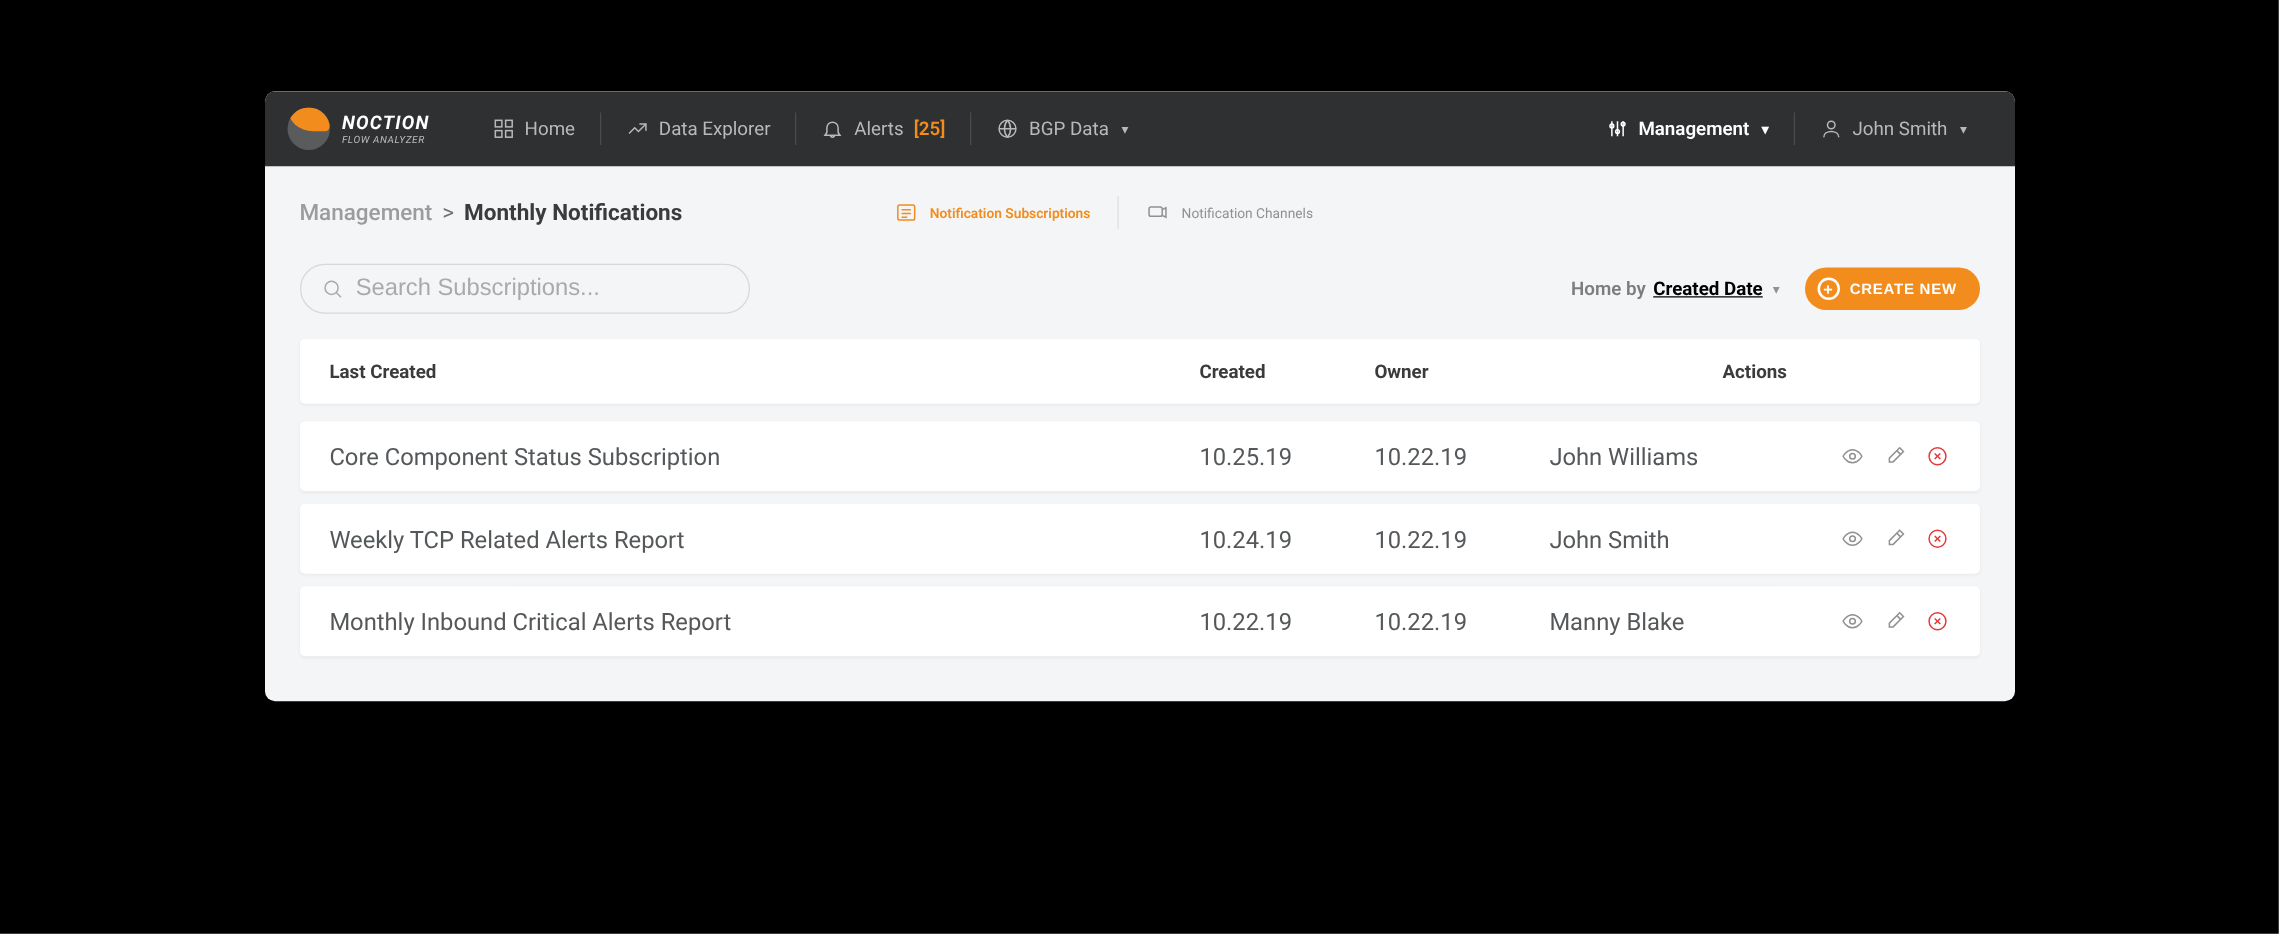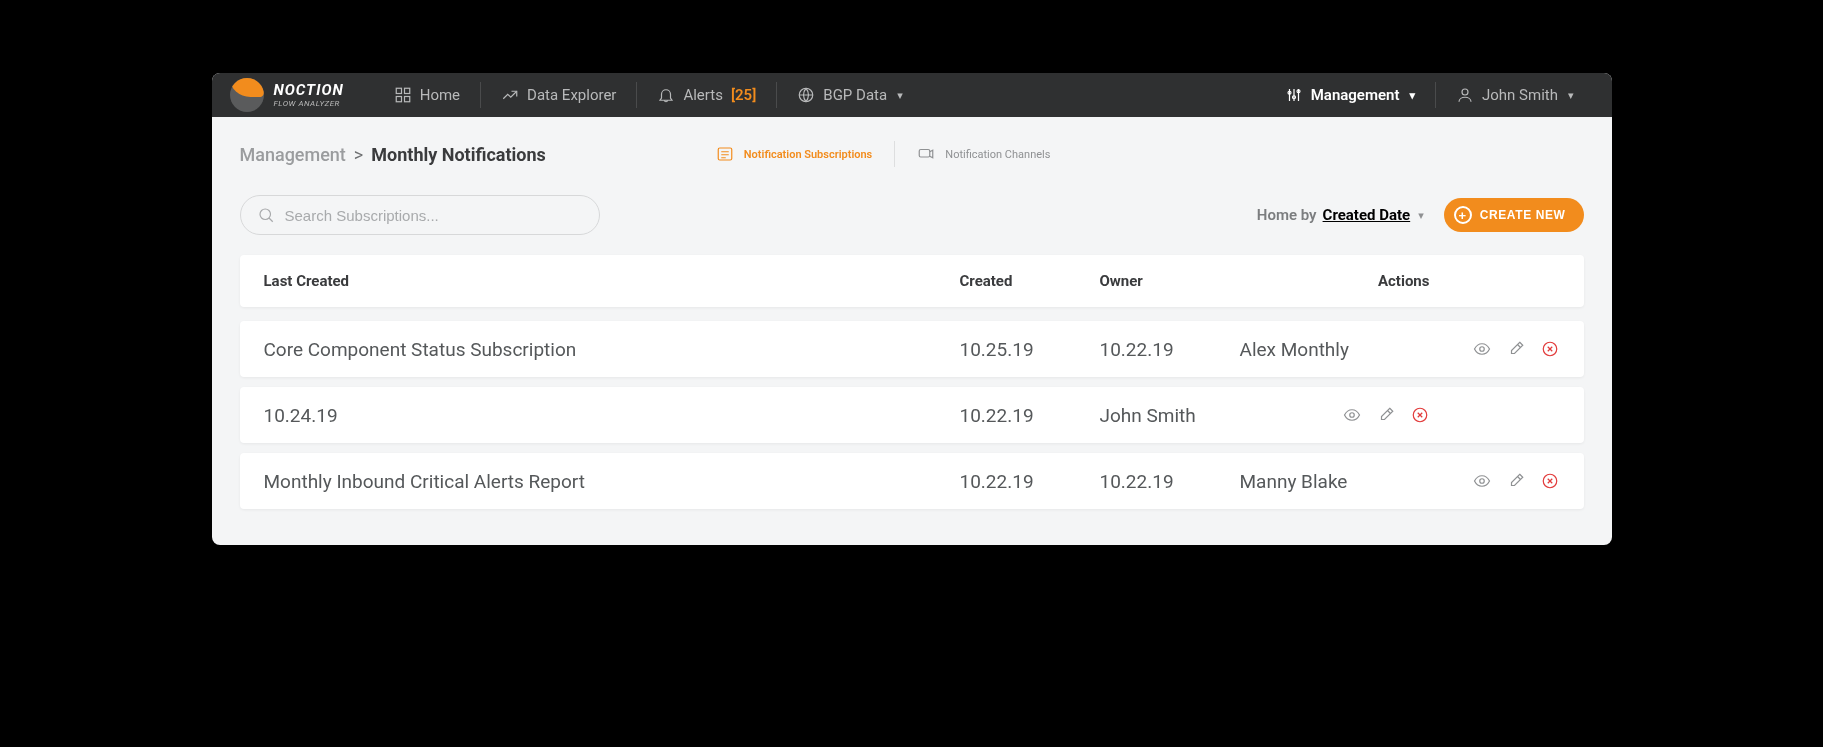--- a/index.html
+++ b/index.html
@@ -15,21 +15,21 @@
   }
   .app-window {
     width: 1400px;
     background: #f4f5f6;
     border-radius: 8px;
     overflow: hidden;
     box-shadow: 0 10px 40px rgba(0,0,0,0.6);
   }
   
   .topnav {
-    height: 44px;
+    height: 60px;
     background: #2f3031;
     display: flex;
     align-items: center;
     padding: 0 18px;
     color: #b8b9ba;
     font-size: 15px;
   }
   .logo-wrap {
     display: flex;
     align-items: center;
@@ -130,21 +130,21 @@
     display: flex;
     align-items: center;
     padding: 0 16px;
     gap: 10px;
     color: #a8aaac;
   }
   .search input {
     border: none;
     background: transparent;
     outline: none;
-    font-size: 15px;
+    font-size: 19px;
     flex: 1;
     color: #a16207;
   }
   .search input::placeholder { color: #a8aaac; }
   .sortby {
     margin-left: auto;
     display: flex;
     align-items: center;
     gap: 6px;
     font-size: 15px;
@@ -366,21 +366,21 @@
         <div>Last Created</div>
         <div>Created</div>
         <div>Owner</div>
         <div class="col-actions">Actions</div>
       </div>
       <div class="tbody" id="tbody">
           <div class="trow">
             <div class="col-name">Core Component Status Subscription</div>
             <div>10.25.19</div>
             <div>10.22.19</div>
-            <div>Alex Monthly</div>
+            <div>John Williams</div>
             <div class="col-actions">
               <span class="act-btn">
                 <svg viewBox="0 0 24 24">
                   <path d="M2 12s3.5-7 10-7 10 7 10 7-3.5 7-10 7S2 12 2 12z"></path>
                   <circle cx="12" cy="12" r="3"></circle>
                 </svg>
               </span>
               <span class="act-btn">
                 <svg viewBox="0 0 24 24">
                   <path d="M17 3l4 4-11 11H6v-4z"></path>
@@ -390,20 +390,21 @@
               <span class="act-btn del">
                 <svg viewBox="0 0 24 24">
                   <circle cx="12" cy="12" r="9"></circle>
                   <line x1="9" y1="9" x2="15" y2="15"></line>
                   <line x1="15" y1="9" x2="9" y2="15"></line>
                 </svg>
               </span>
             </div>
           </div>
           <div class="trow">
+            <div class="col-name">Weekly TCP Related Alerts Report</div>
             <div>10.24.19</div>
             <div>10.22.19</div>
             <div>John Smith</div>
             <div class="col-actions">
               <span class="act-btn">
                 <svg viewBox="0 0 24 24">
                   <path d="M2 12s3.5-7 10-7 10 7 10 7-3.5 7-10 7S2 12 2 12z"></path>
                   <circle cx="12" cy="12" r="3"></circle>
                 </svg>
               </span>

